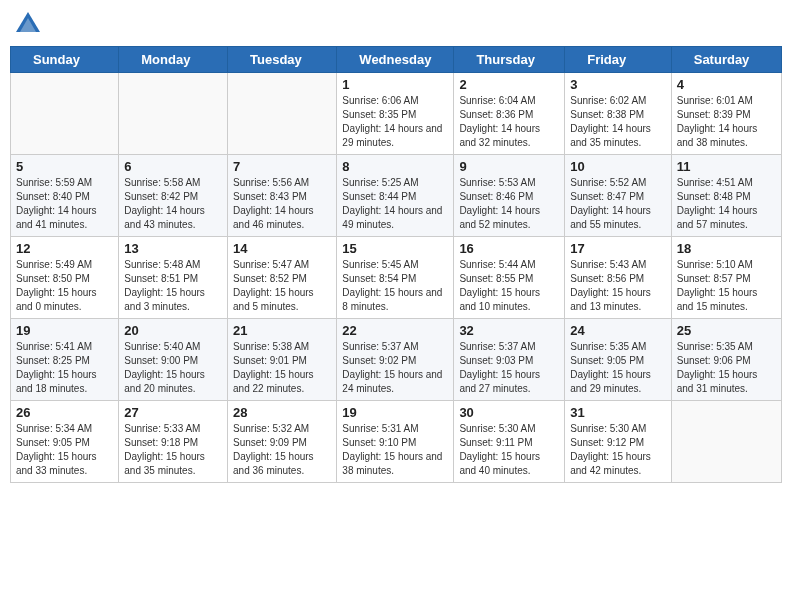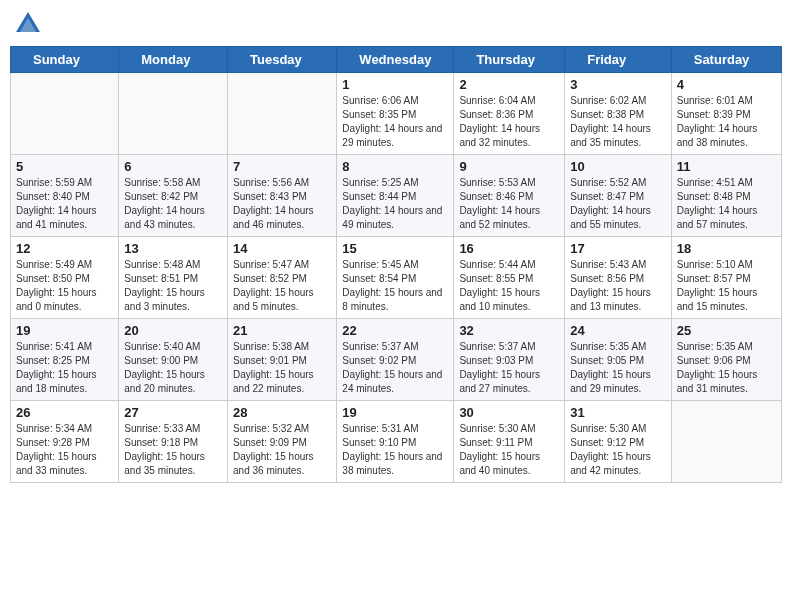--- a/index.html
+++ b/index.html
@@ -305,21 +305,21 @@
           <div class="day-info">Sunrise: 5:35 AM
 Sunset: 9:06 PM
 Daylight: 15 hours
 and 31 minutes.</div>
         </td>
       </tr>
       <tr>
         <td>
           <div class="day-number">26</div>
           <div class="day-info">Sunrise: 5:34 AM
-Sunset: 9:28 PM
+Sunset: 9:05 PM
 Daylight: 15 hours
 and 33 minutes.</div>
         </td>
         <td>
           <div class="day-number">27</div>
           <div class="day-info">Sunrise: 5:33 AM
 Sunset: 9:18 PM
 Daylight: 15 hours
 and 35 minutes.</div>
         </td>

